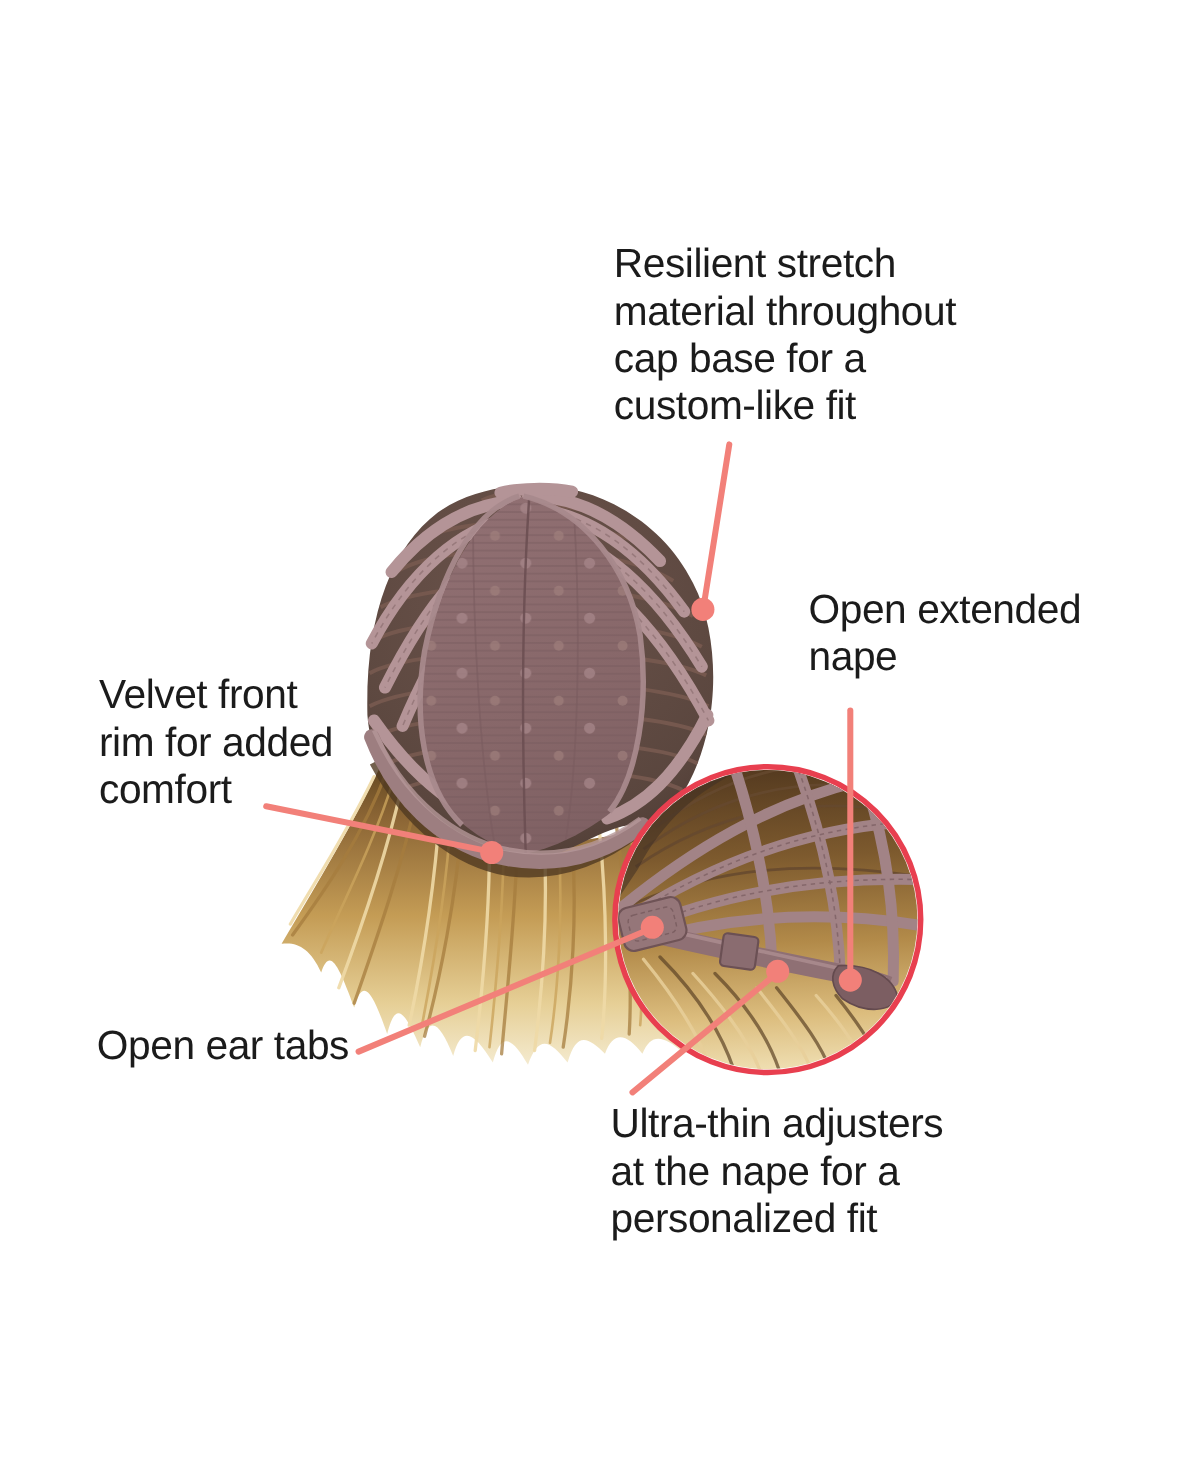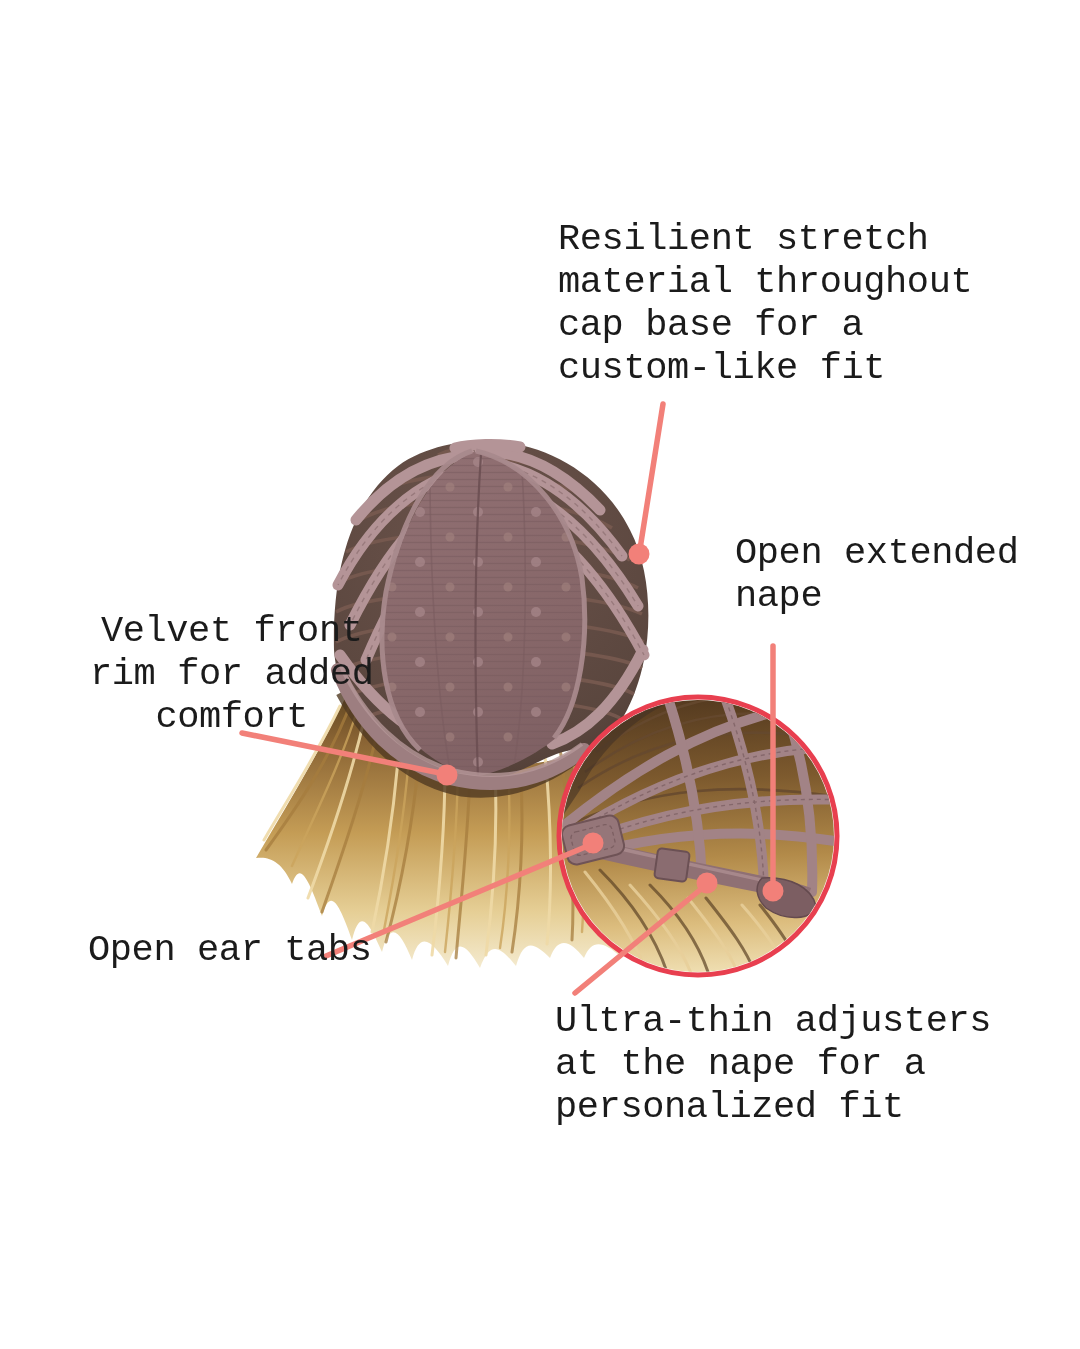--- a/index.html
+++ b/index.html
@@ -1,21 +1,21 @@
 <!DOCTYPE html>
 <html><head>
 <meta charset="utf-8">
 <style>
   html,body{margin:0;padding:0;background:#ffffff;}
   .stage{
     position:relative;
     width:1080px;height:1349px;
     background:#ffffff;
     overflow:hidden;
-    font-family:Liberation Mono, monospace;
+    font-family:Liberation Sans, sans-serif;
   }
   .wig-svg{position:absolute;left:0;top:0;width:1080px;height:1349px;}
   .note{
     position:absolute;
     color:#1b1b1b;
     font-size:37px;
     line-height:43px;
     letter-spacing:-0.4px;
     white-space:pre-line;
   }
@@ -265,21 +265,21 @@
   </svg>
 
   <div class="note" style="left:558px;top:218px;">Resilient stretch
 material throughout
 cap base for a
 custom-like fit</div>
 
   <div class="note" style="left:735px;top:532px;">Open extended
 nape</div>
 
-  <div class="note" style="left:90px;top:610px;text-align:center;">Velvet front
+  <div class="note" style="left:90px;top:610px;">Velvet front
 rim for added
 comfort</div>
 
   <div class="note" style="left:88px;top:929px;">Open ear tabs</div>
 
   <div class="note" style="left:555px;top:1000px;">Ultra-thin adjusters
 at the nape for a
 personalized fit</div>
 </div>
 

